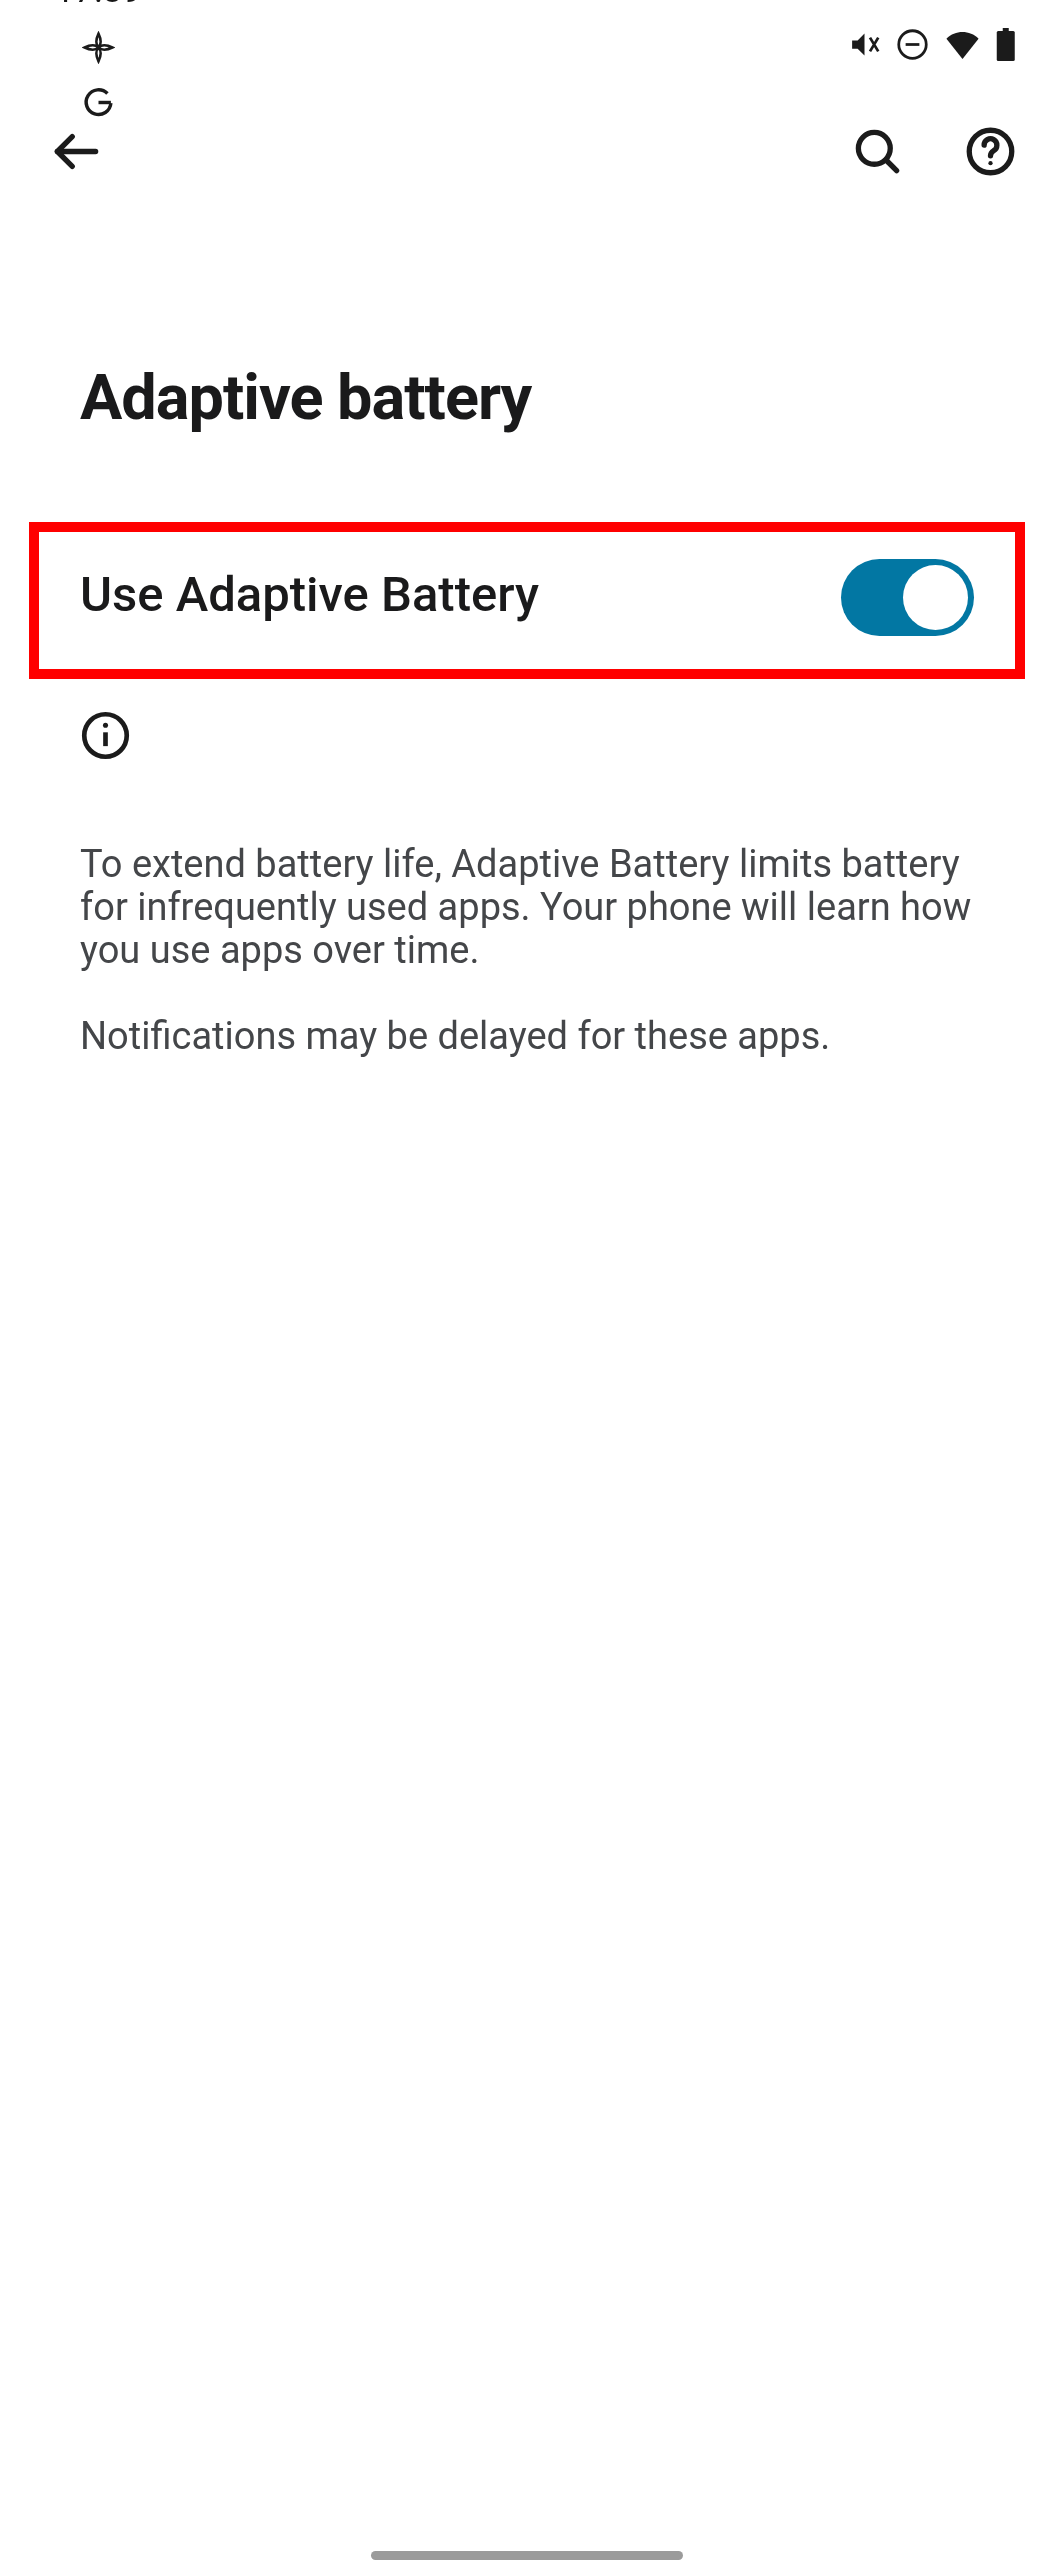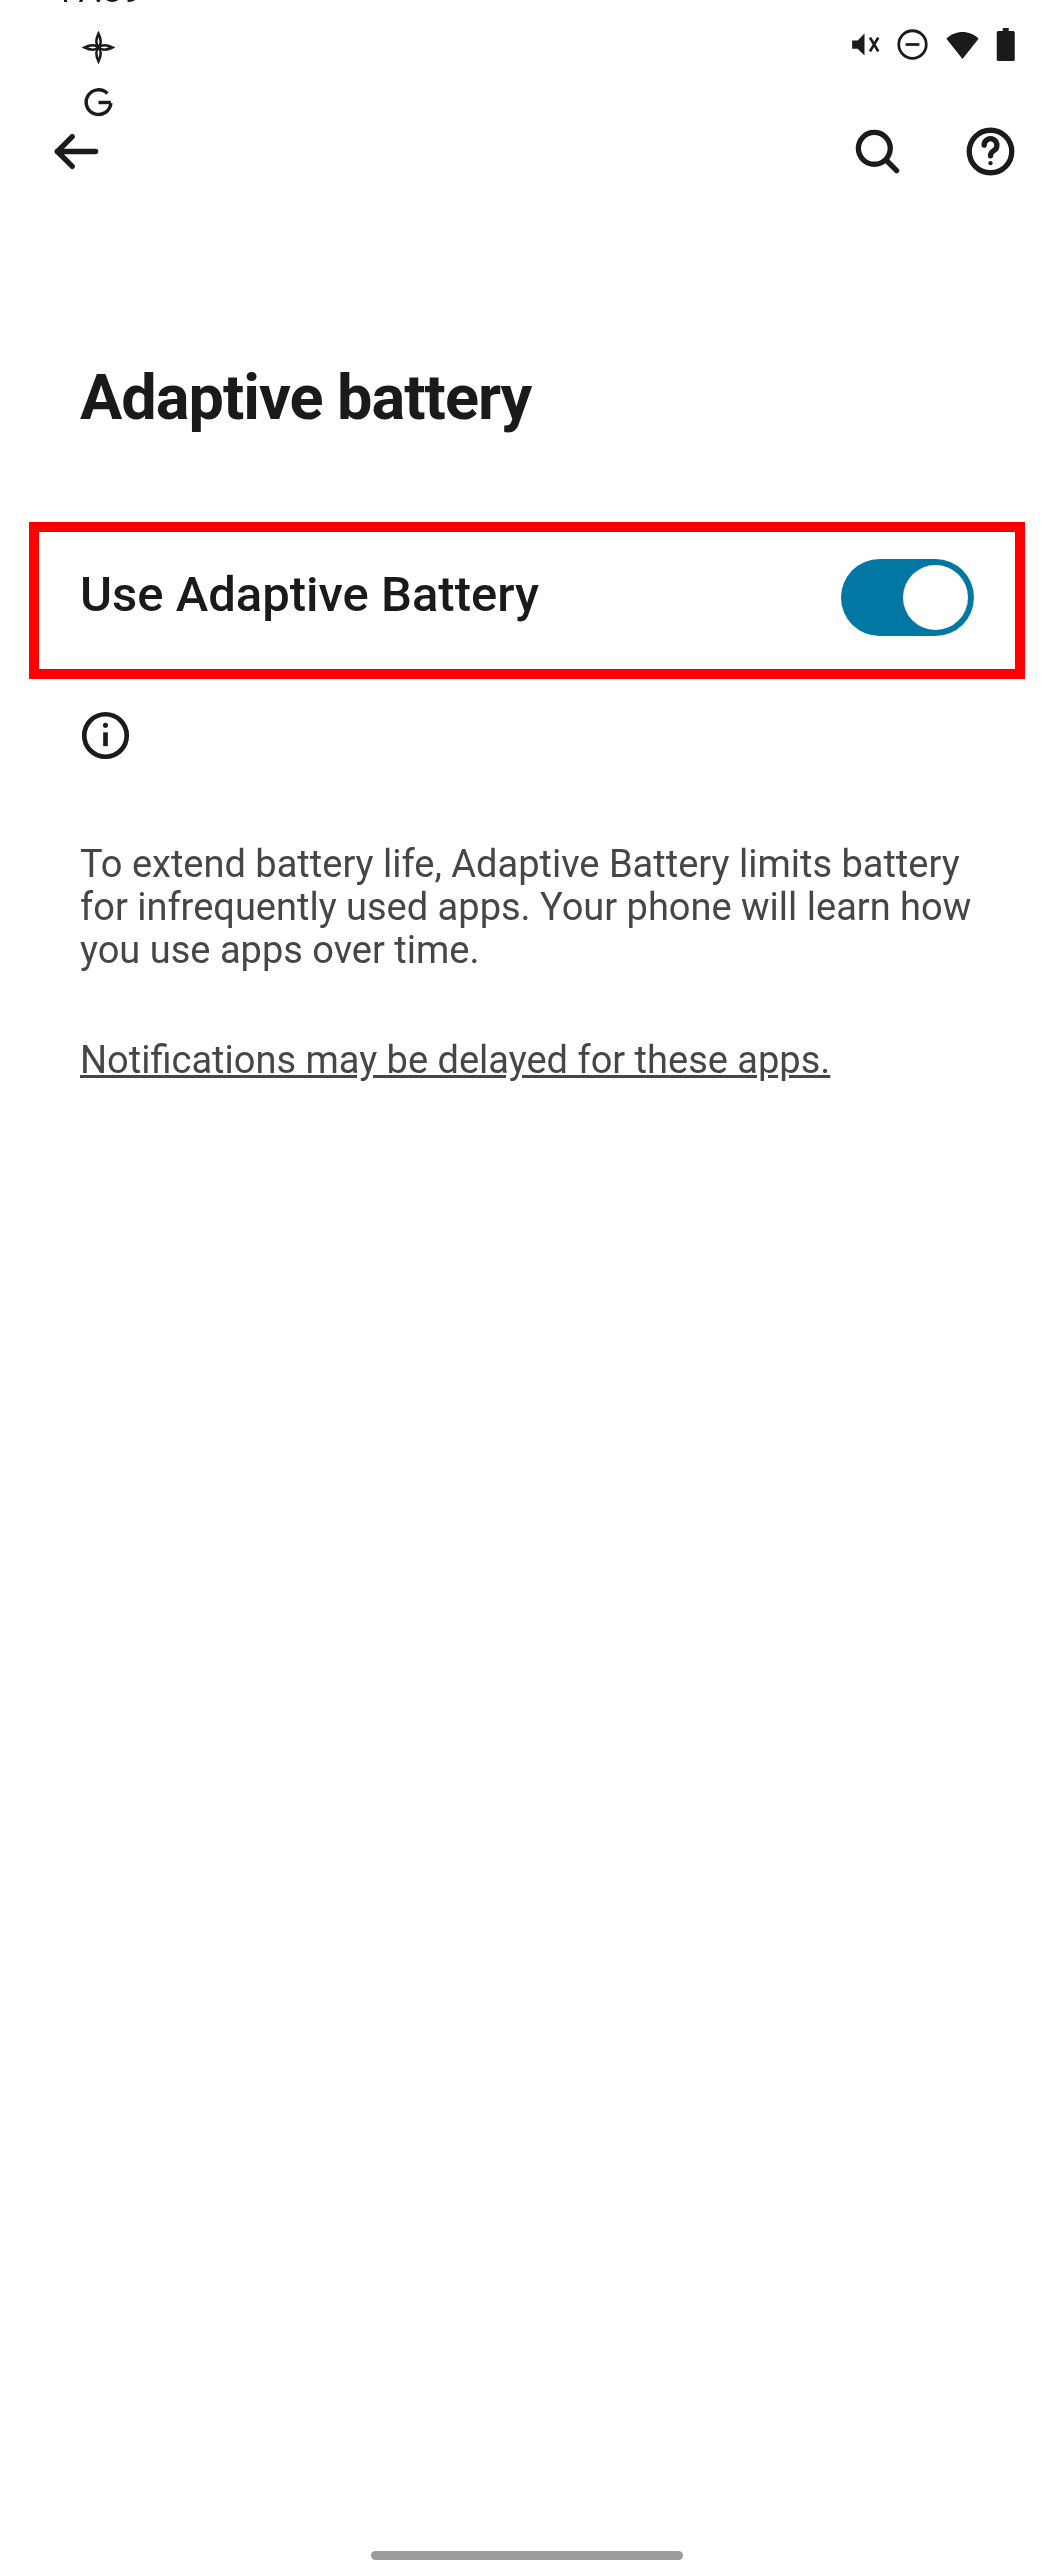--- a/index.html
+++ b/index.html
@@ -111,22 +111,21 @@
   .info-row {
     padding: 21.5px 80px 0 80px;
   }
   .description {
     padding: 78px 60px 0 80px;
     font-size: 38px;
     color: #444649;
     line-height: 1.13;
   }
   .description p + p {
-    margin-top: 67px;
-    text-decoration: underline;
+    margin-top: 43px;
   }
   .nav-bar {
     position: absolute;
     bottom: 15.6px;
     left: 50%;
     transform: translateX(-50%);
     width: 312px;
     height: 9.8px;
     background: #9b9b9b;
     border-radius: 4.9px;

